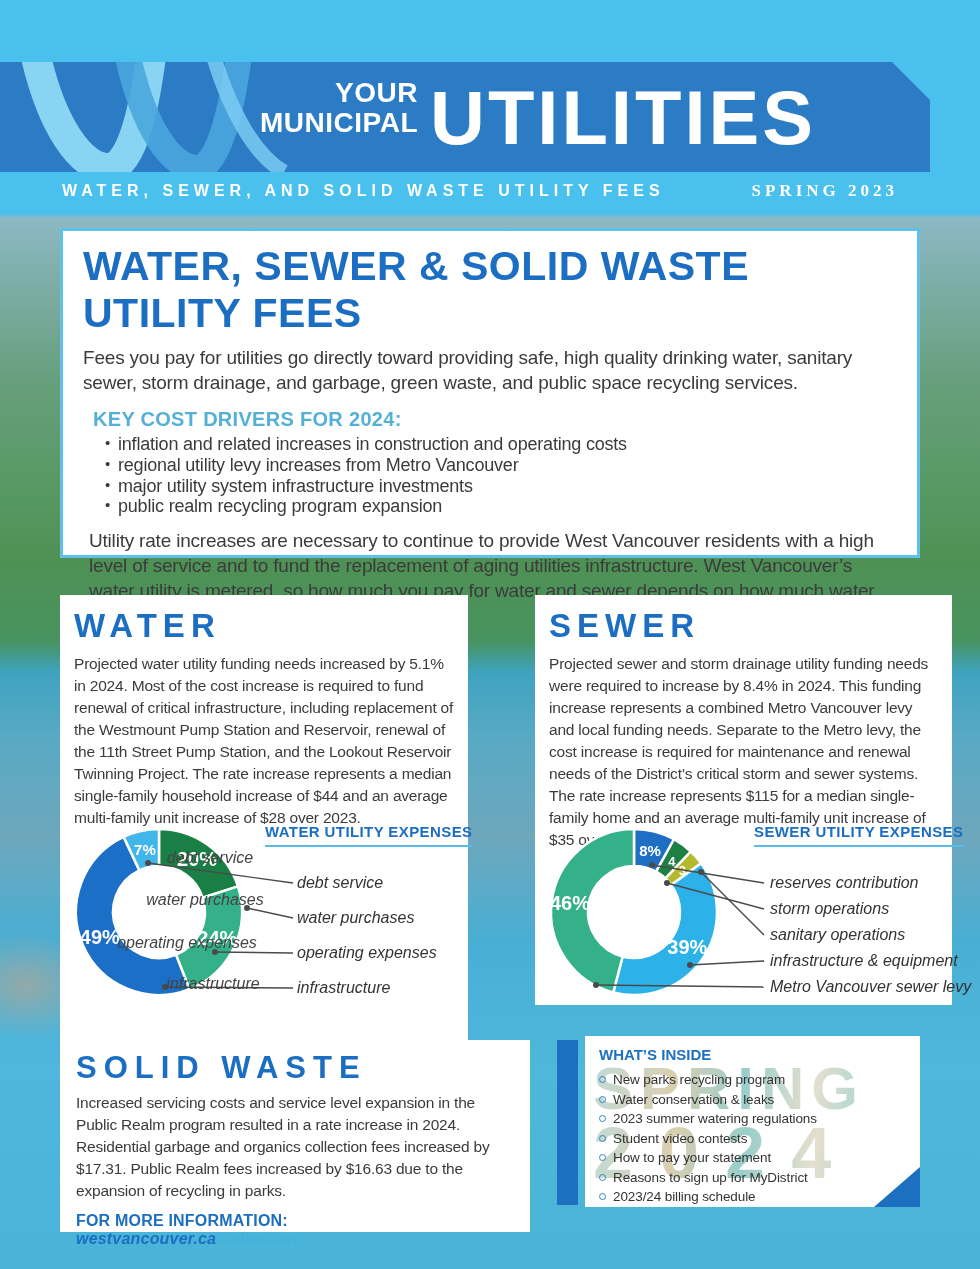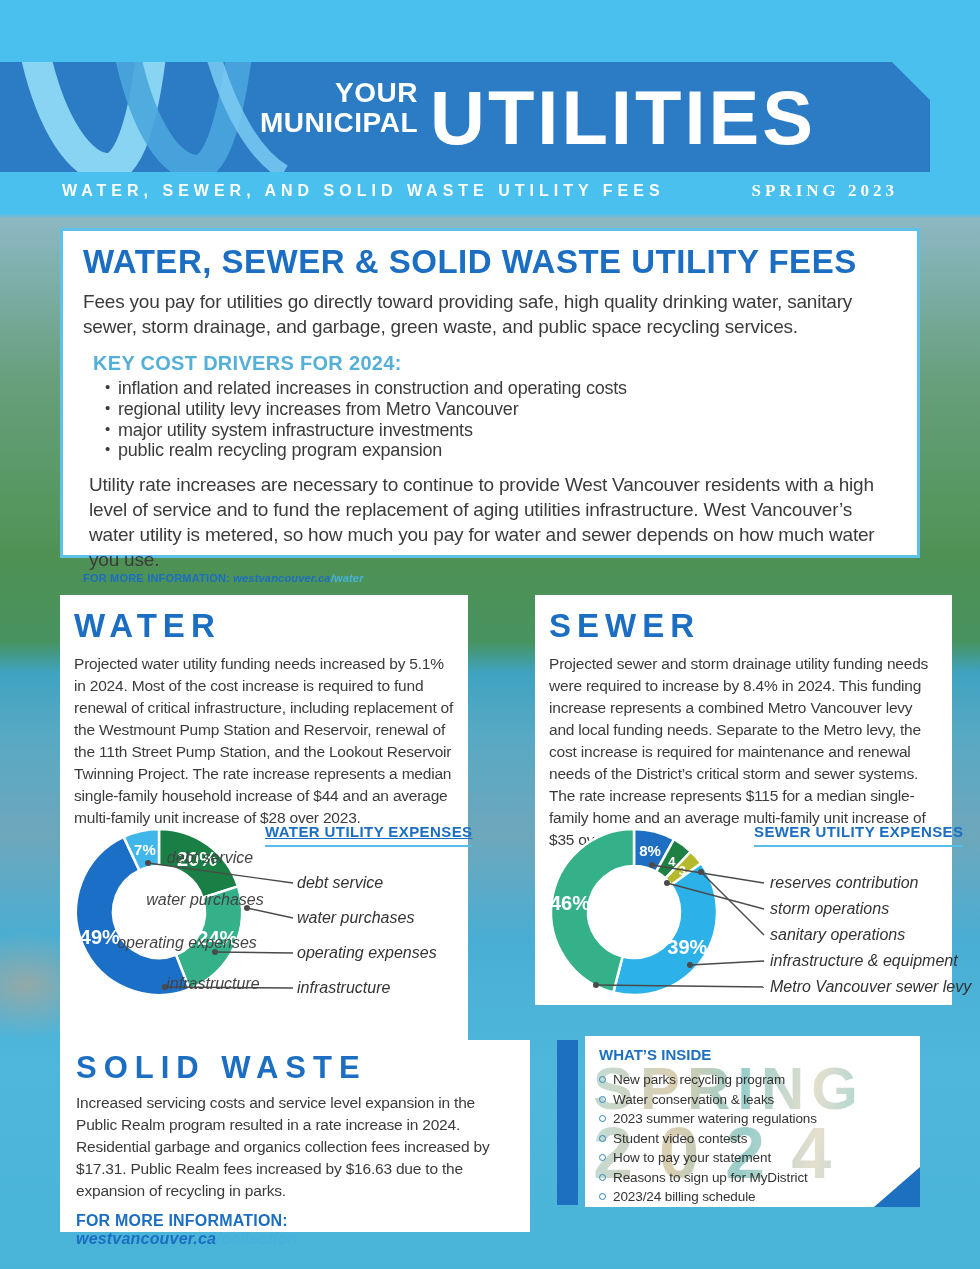--- a/index.html
+++ b/index.html
@@ -28,21 +28,21 @@
   .utilities{position:absolute;left:430px;top:0;width:470px;height:110px;line-height:112px;
     color:#fff;font-weight:bold;font-size:76px;letter-spacing:3px;}
   .subtitle{position:absolute;top:181px;left:62px;width:836px;display:flex;
     justify-content:space-between;align-items:baseline;color:#fff;font-weight:bold;}
   .subtitle .left{font-size:16px;letter-spacing:5px;text-align:right;}
   .subtitle .right{font-size:17px;letter-spacing:4px;font-family:Liberation Serif, serif;}
 
   
   .card{position:absolute;background:#fff;box-sizing:border-box;}
   .intro{left:60px;top:228px;width:860px;height:330px;border:3px solid #5ec1ea;padding:10px 20px 0 20px;}
-  .intro h1{margin:2px 0 8px 0;font-size:33px;letter-spacing:.5px;color:#1b6ec2;}
+  .intro h1{margin:2px 0 8px 0;font-size:41px;letter-spacing:.5px;color:#1b6ec2;}
   .body-lg{font-size:19px;line-height:1.32;color:#3b3b3b;letter-spacing:-.2px;}
   .drivers-head{margin:13px 0 3px 10px;font-size:20px;font-weight:bold;color:#54b0d6;letter-spacing:.3px;}
   ul.drivers{list-style:none;margin:0 0 0 22px;padding:0;}
   ul.drivers li{font-size:18px;line-height:1.15;color:#3b3b3b;padding-left:13px;position:relative;letter-spacing:-.2px;}
   ul.drivers li::before{content:"•";position:absolute;left:0;top:0;color:#3b3b3b;font-size:15px;}
   .infoline{font-size:11px;font-weight:bold;color:#1b6ec2;letter-spacing:.2px;}
   .infoline .site{font-style:italic;color:#1b6ec2;}
   .infoline .path{font-style:italic;color:#45b1dc;}
 
   .water{left:60px;top:595px;width:408px;height:528px;padding:12px 14px 0 14px;}
@@ -53,21 +53,21 @@
   .chart-row{position:absolute;left:0;top:220px;width:100%;height:200px;}
   .donut-box{position:absolute;left:2px;top:0;width:194px;height:194px;z-index:1;}
   .donut-svg{width:100%;height:100%;}
   .donut-svg text{font-family:"Liberation Sans",sans-serif;fill:#fff;font-weight:bold;}
   .donut-svg text.big{font-size:20px;}
   .donut-svg text.mid{font-size:15px;}
   .donut-svg text.small{font-size:13px;}
   .leads{position:absolute;inset:0;width:100%;height:100%;z-index:2;pointer-events:none;}
   .chart-head{position:absolute;top:8px;z-index:3;font-size:15px;font-weight:bold;color:#1b6ec2;
     letter-spacing:.4px;border-bottom:2px solid #56bce8;padding-bottom:5px;white-space:nowrap;}
-  .ch-w{left:205px;text-decoration:underline;} .ch-s{left:219px;}
+  .ch-w{left:205px;} .ch-s{left:219px;}
   .legend{position:absolute;z-index:3;}
   .lg-w{left:237px;top:58px;} .lg-s{left:235px;top:58px;}
   .lg-item{font-style:italic;font-size:16px;color:#333;height:20px;line-height:20px;white-space:nowrap;}
   .lg-w .lg-item{margin-bottom:15px;} .lg-s .lg-item{margin-bottom:6px;}
   .inlabel{position:absolute;z-index:3;transform:translateX(-50%);font-style:italic;
     font-size:16px;color:#444;white-space:nowrap;}
   .il-ds{left:150px;top:34px;} .il-wp{left:145px;top:76px;}
   .il-oe{left:127px;top:119px;} .il-in{left:153px;top:160px;}
 
   .solid{left:60px;top:1040px;width:470px;height:192px;padding:10px 16px 0 16px;}

